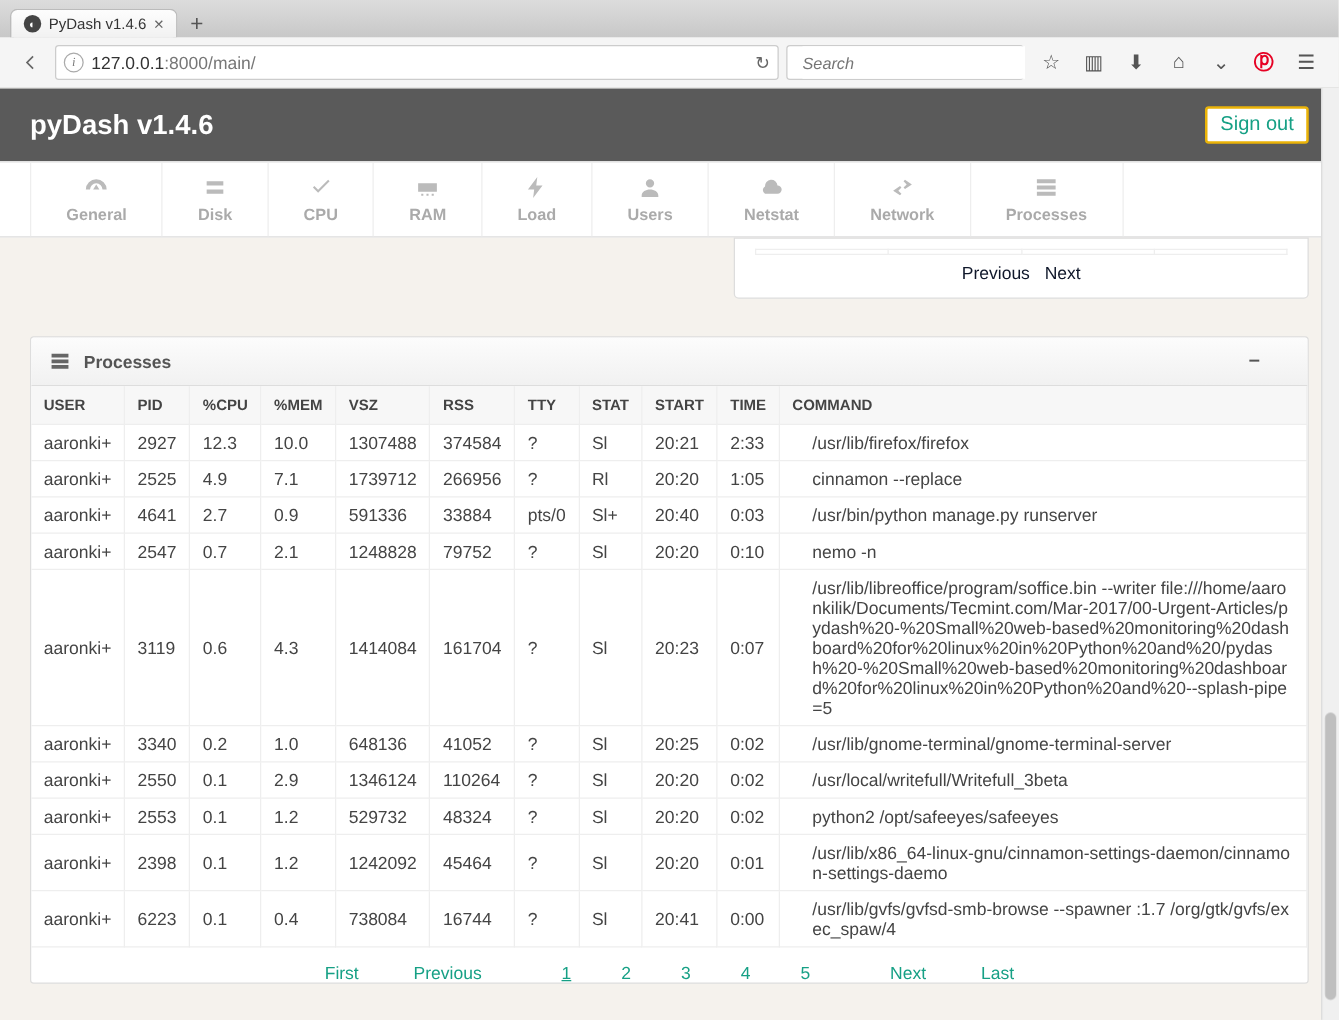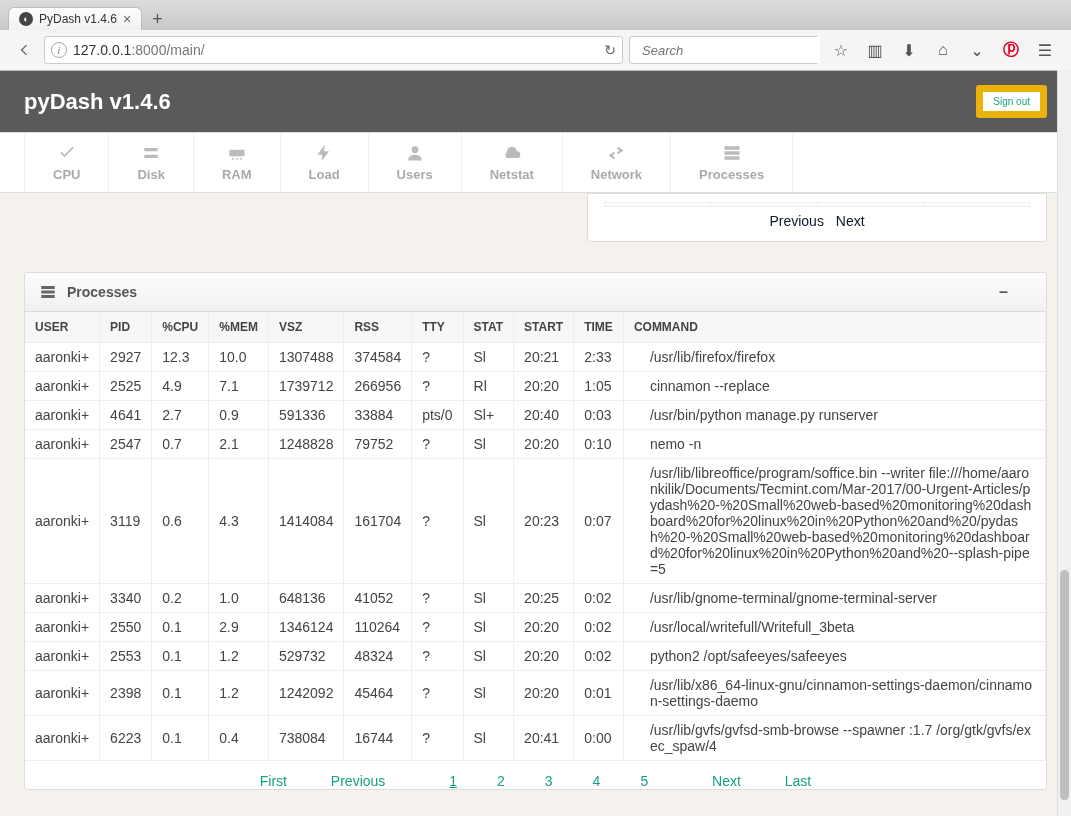--- a/index.html
+++ b/index.html
@@ -23,21 +23,21 @@
 .reload { color:#666; font-size:14px; }
 .search-bar { width:190px; display:flex; background:#fff; border:1px solid #ccc; border-radius:3px; height:28px; padding:0 6px; gap:6px; }
 .search-bar svg { width:14px; height:14px; fill:#888; }
 .search-bar input { border:none; outline:none; flex:1; font-size:13px; color:#888; font-style:italic; }
 .tool-icons { display:flex; align-items:center; gap:14px; padding:0 6px; }
 .tool-icons span { color:#555; font-size:16px; display:flex; align-items:center; justify-content:center; width:20px; height:20px; }
 
 
 .app-header { background:#5a5a5a; color:#fff; display:flex; align-items:center; justify-content:space-between; padding:14px 24px; }
 .app-title { font-size:22px; font-weight:bold; }
-.signout { background:#fff; border:7px solid #eab308; color:#16a085; padding:4px 10px; border-radius:3px; font-size:10px; cursor:pointer; }
+.signout { background:#fff; border:2px solid #eab308; color:#16a085; padding:4px 10px; border-radius:3px; font-size:16px; cursor:pointer; }
 
 
 .nav-tabs { display:flex; background:#fff; border-bottom:1px solid #ddd; border-top:1px solid #ddd; padding:0 24px; }
 .nav-item { flex:0 0 auto; display:flex; flex-direction:column; align-items:center; justify-content:center; padding:10px 28px; color:#aaa; font-size:13px; font-weight:bold; cursor:pointer; border-right:1px solid #eee; }
 .nav-item:first-child { border-left:1px solid #eee; }
 .nav-item svg { width:20px; height:20px; fill:#bbb; margin-bottom:4px; }
 
 
 .content { padding:0 24px 30px 24px; }
 .prev-pager-box { background:#fff; border:1px solid #ddd; border-radius:0 0 4px 4px; width:460px; margin-left:auto; padding:8px 16px 12px 16px; margin-bottom:30px; }
@@ -107,29 +107,35 @@
 </div>
 
 <div class="app-header">
   <div class="app-title">pyDash v1.4.6</div>
   <button class="signout">Sign out</button>
 </div>
 
 <div class="nav-tabs">
   <div class="nav-item">
     <svg viewBox="0 0 24 24">
+        <path d="M12 4a10 10 0 00-10 10h4a6 6 0 1112 0h4A10 10 0 0012 4zm0 5l-3 5h6z"></path>
+      </svg>
+    <span>General</span>
+  </div>
+  <div class="nav-item">
+    <svg viewBox="0 0 24 24">
+        <path d="M4 6h16v4H4zM4 14h16v4H4zM6 15h2v2H6z"></path>
+      </svg>
+    <span>Disk</span>
+  </div>
+  <div class="nav-item">
+    <svg viewBox="0 0 24 24">
         <path d="M20 6L9 17l-5-5 1.4-1.4L9 14.2 18.6 4.6z"></path>
       </svg>
     <span>CPU</span>
-  </div>
-  <div class="nav-item">
-    <svg viewBox="0 0 24 24">
-        <path d="M4 6h16v4H4zM4 14h16v4H4zM6 15h2v2H6z"></path>
-      </svg>
-    <span>Disk</span>
   </div>
   <div class="nav-item">
     <svg viewBox="0 0 24 24">
         <path d="M3 8h18v8H3zM6 18h2v2H6zm5 0h2v2h-2zm5 0h2v2h-2z"></path>
       </svg>
     <span>RAM</span>
   </div>
   <div class="nav-item">
     <svg viewBox="0 0 24 24">
         <path d="M13 2L4 14h6l-1 8 9-12h-6z"></path>

